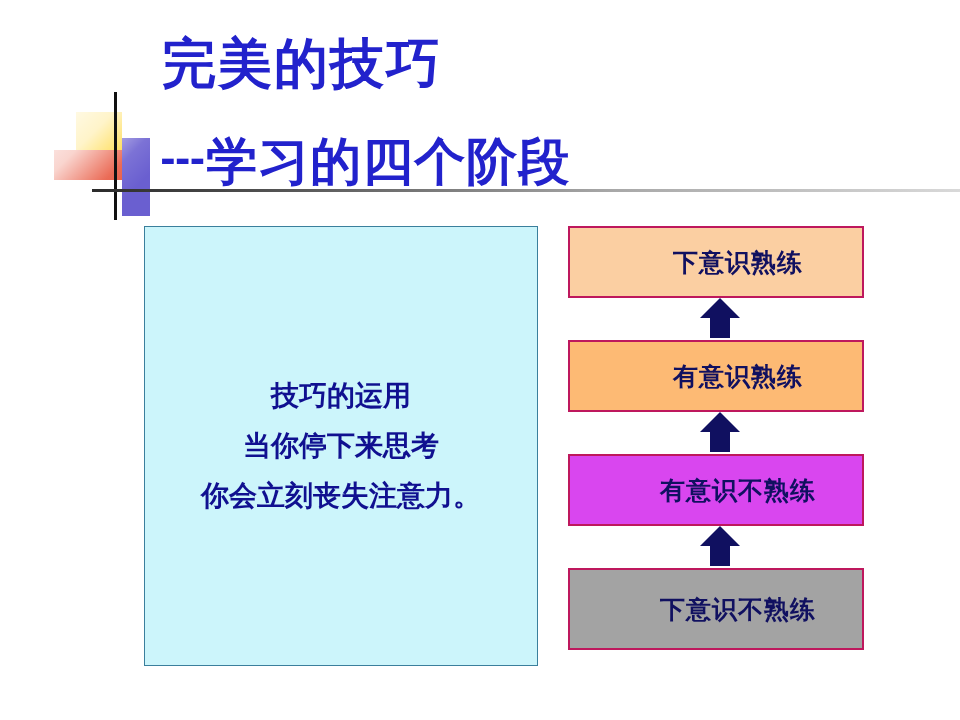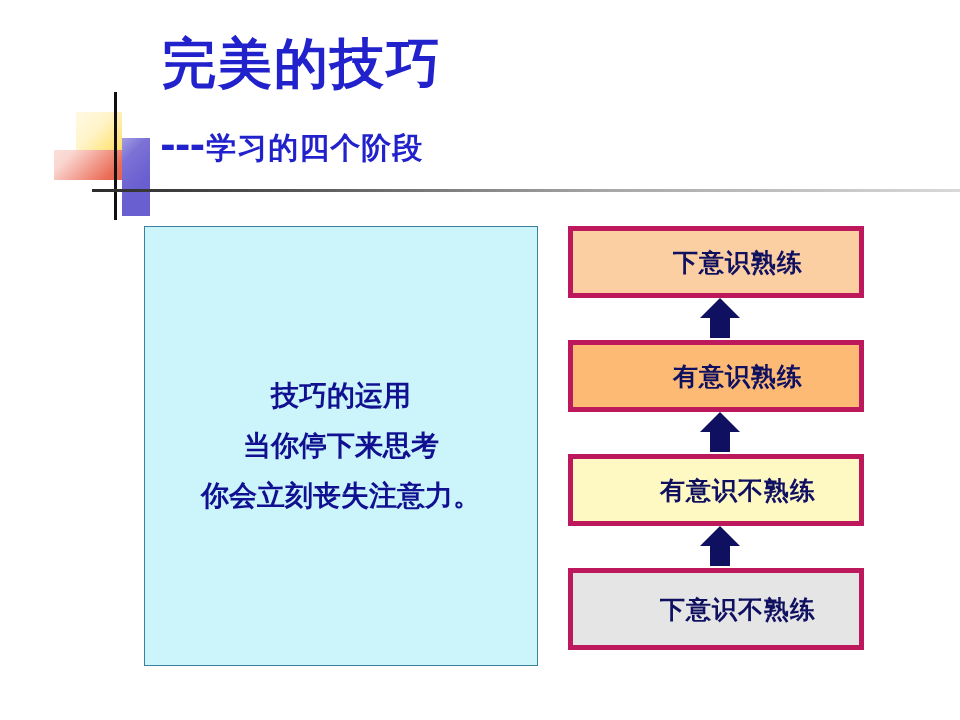--- a/index.html
+++ b/index.html
@@ -103,21 +103,21 @@
     color: #2222cc;
     font-size: 38px;
     font-weight: bold;
     letter-spacing: -1px;
     font-family: "DejaVu Sans", sans-serif;
     line-height: 1;
     position: relative;
     top: -4px;
   }
   .subtitle-text {
-    font-size: 30px;
+    font-size: 51px;
     color: #2222cc;
     font-weight: bold;
     letter-spacing: 1px;
     font-family: "DejaVu Sans", sans-serif;
   }
 
   
   .panel {
     position: absolute;
     left: 112px;
@@ -150,35 +150,35 @@
     left: 536px;
     top: 226px;
     width: 296px;
     height: 440px;
   }
   .stage {
     position: absolute;
     left: 0;
     width: 296px;
     box-sizing: border-box;
-    border: 5px solid #be185d;
+    border: 2px solid #be185d;
     display: flex;
     align-items: center;
     justify-content: center;
     font-size: 25px;
     font-weight: bold;
     color: #101060;
     font-family: "DejaVu Serif", serif;
     letter-spacing: 1px;
     padding-left: 44px;
   }
   .stage-0 { top: 0px;   height: 72px; background: #fbcfa2; }
   .stage-1 { top: 114px; height: 72px; background: #fdba74; }
-  .stage-2 { top: 228px; height: 72px; background: #fef9c3; }
-  .stage-3 { top: 342px; height: 82px; background: #e5e5e5; }
+  .stage-2 { top: 228px; height: 72px; background: #d946ef; }
+  .stage-3 { top: 342px; height: 82px; background: #a3a3a3; }
 
   .arrow {
     position: absolute;
     left: 130px;
     width: 44px;
     height: 44px;
   }
   .arrow svg { display: block; }
   .arrow-0 { top: 70px; }
   .arrow-1 { top: 184px; }

